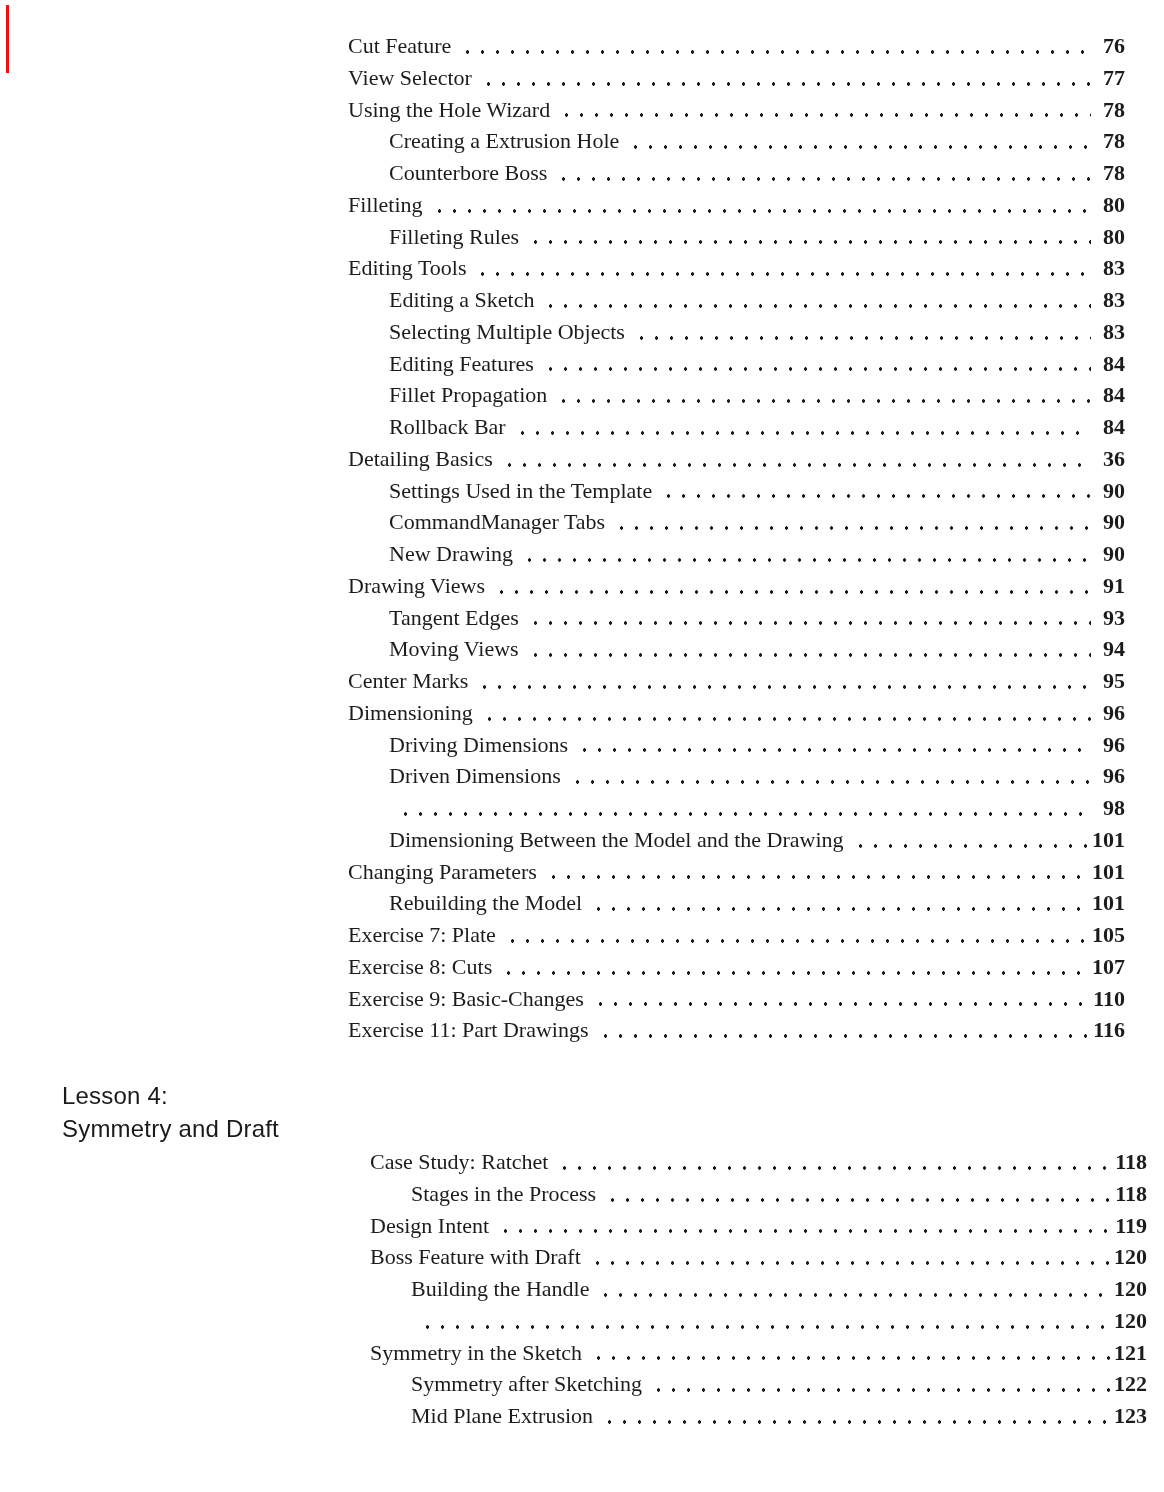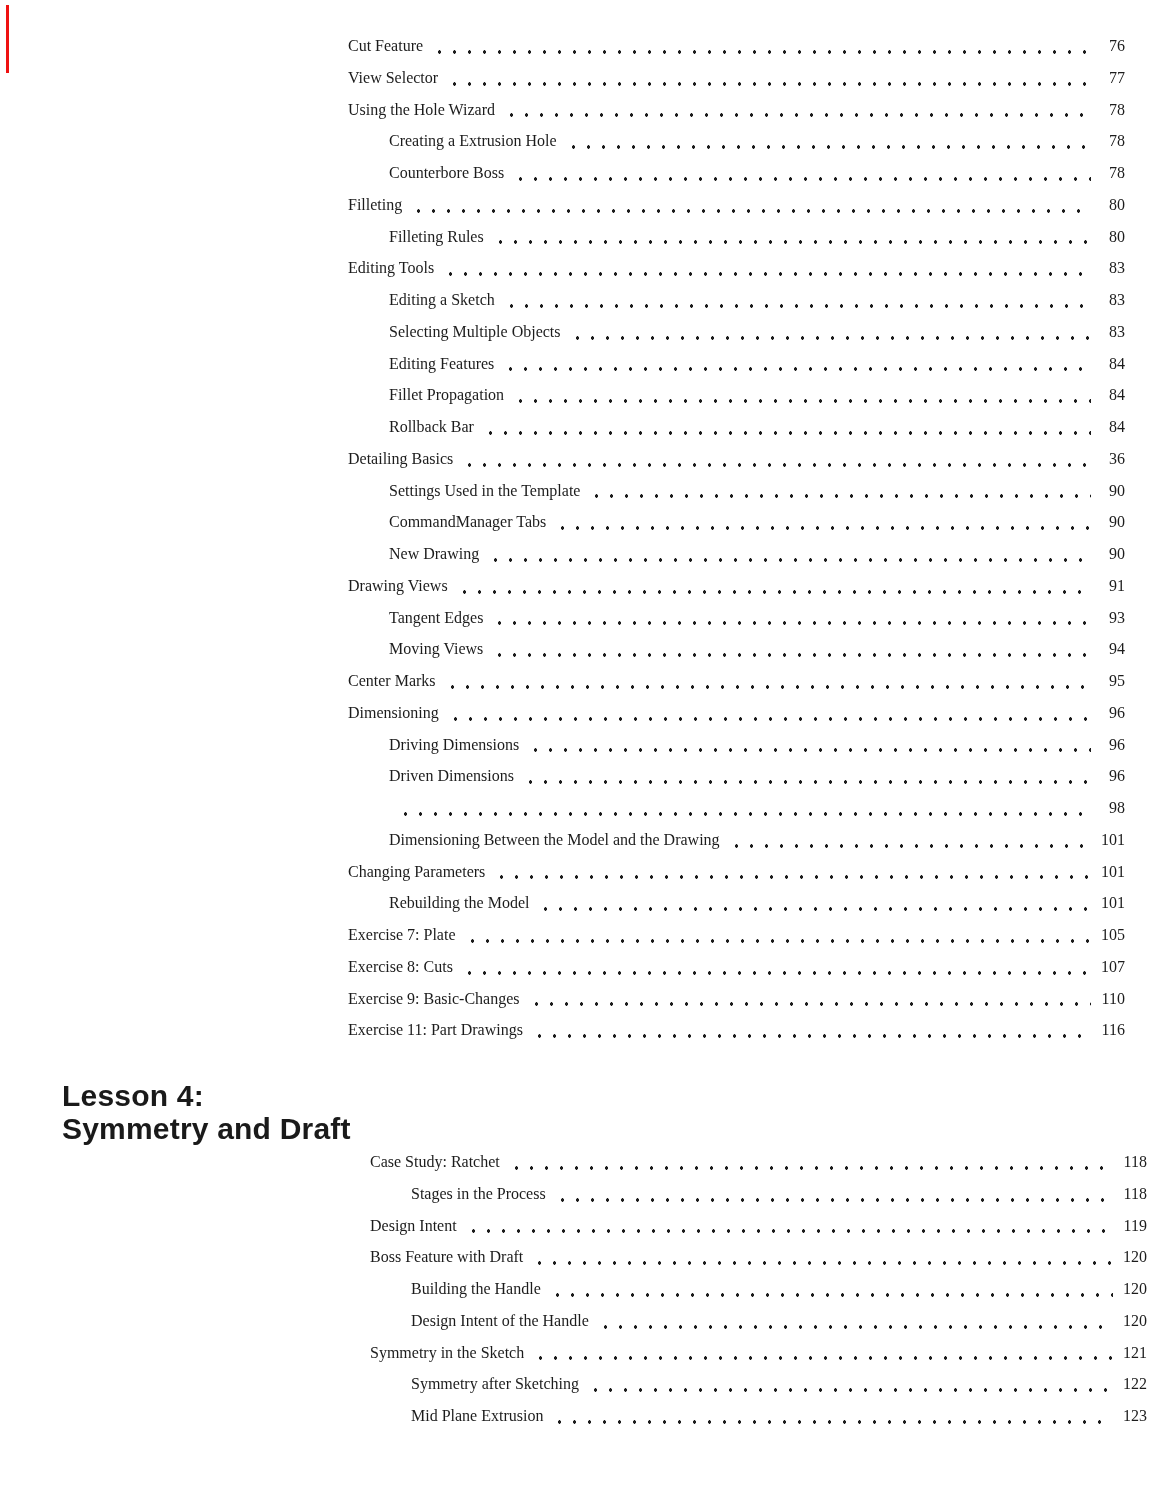--- a/index.html
+++ b/index.html
@@ -24,46 +24,47 @@
     position: absolute;
     left: 348px;
     width: 777px;
   }
   #toc-top { top: 30px; }
   #toc-bottom { top: 1146px; margin-left: 22px; }
   .toc-row {
     display: flex;
     align-items: center;
     line-height: 31.75px;
-    font-size: 16px;
+    font-size: 22px;
     white-space: nowrap;
   }
   .toc-row.indent { padding-left: 41px; }
   .toc-title { white-space: nowrap; }
   .leader {
     flex: 1 1 auto;
     align-self: stretch;
     margin: 0 4px 0 9px;
     background-image: radial-gradient(circle, #1c1c1c 1.5px, rgba(255,255,255,0) 1.9px);
     background-size: 15px 6px;
     background-repeat: repeat-x;
     background-position: left bottom 7px;
   }
   .pagenum {
     white-space: nowrap;
     text-align: right;
     min-width: 30px;
+    font-weight: bold;
   }
   .lesson-heading {
     position: absolute;
     left: 62px;
     top: 1080px;
     font-family: "Liberation Sans", sans-serif;
-    font-weight: bold;
-    font-size: 30px;
+    font-weight: normal;
+    font-size: 24px;
     line-height: 32.5px;
     color: #1a1a1a;
     letter-spacing: 0.2px;
   }
 </style>
 </head>
 <body>
 
 <div class="page">
   <div class="red-mark"></div>
@@ -255,21 +256,20 @@
     <span class="toc-title">Boss Feature with Draft</span>
     <span class="leader"></span>
     <span class="pagenum">120</span>
   </div>
       <div class="toc-row indent">
     <span class="toc-title">Building the Handle</span>
     <span class="leader"></span>
     <span class="pagenum">120</span>
   </div>
       <div class="toc-row indent">
-    <span class="toc-title">Design Intent of the Handle</span>
     <span class="leader"></span>
     <span class="pagenum">120</span>
   </div>
       <div class="toc-row">
     <span class="toc-title">Symmetry in the Sketch</span>
     <span class="leader"></span>
     <span class="pagenum">121</span>
   </div>
       <div class="toc-row indent">
     <span class="toc-title">Symmetry after Sketching</span>

